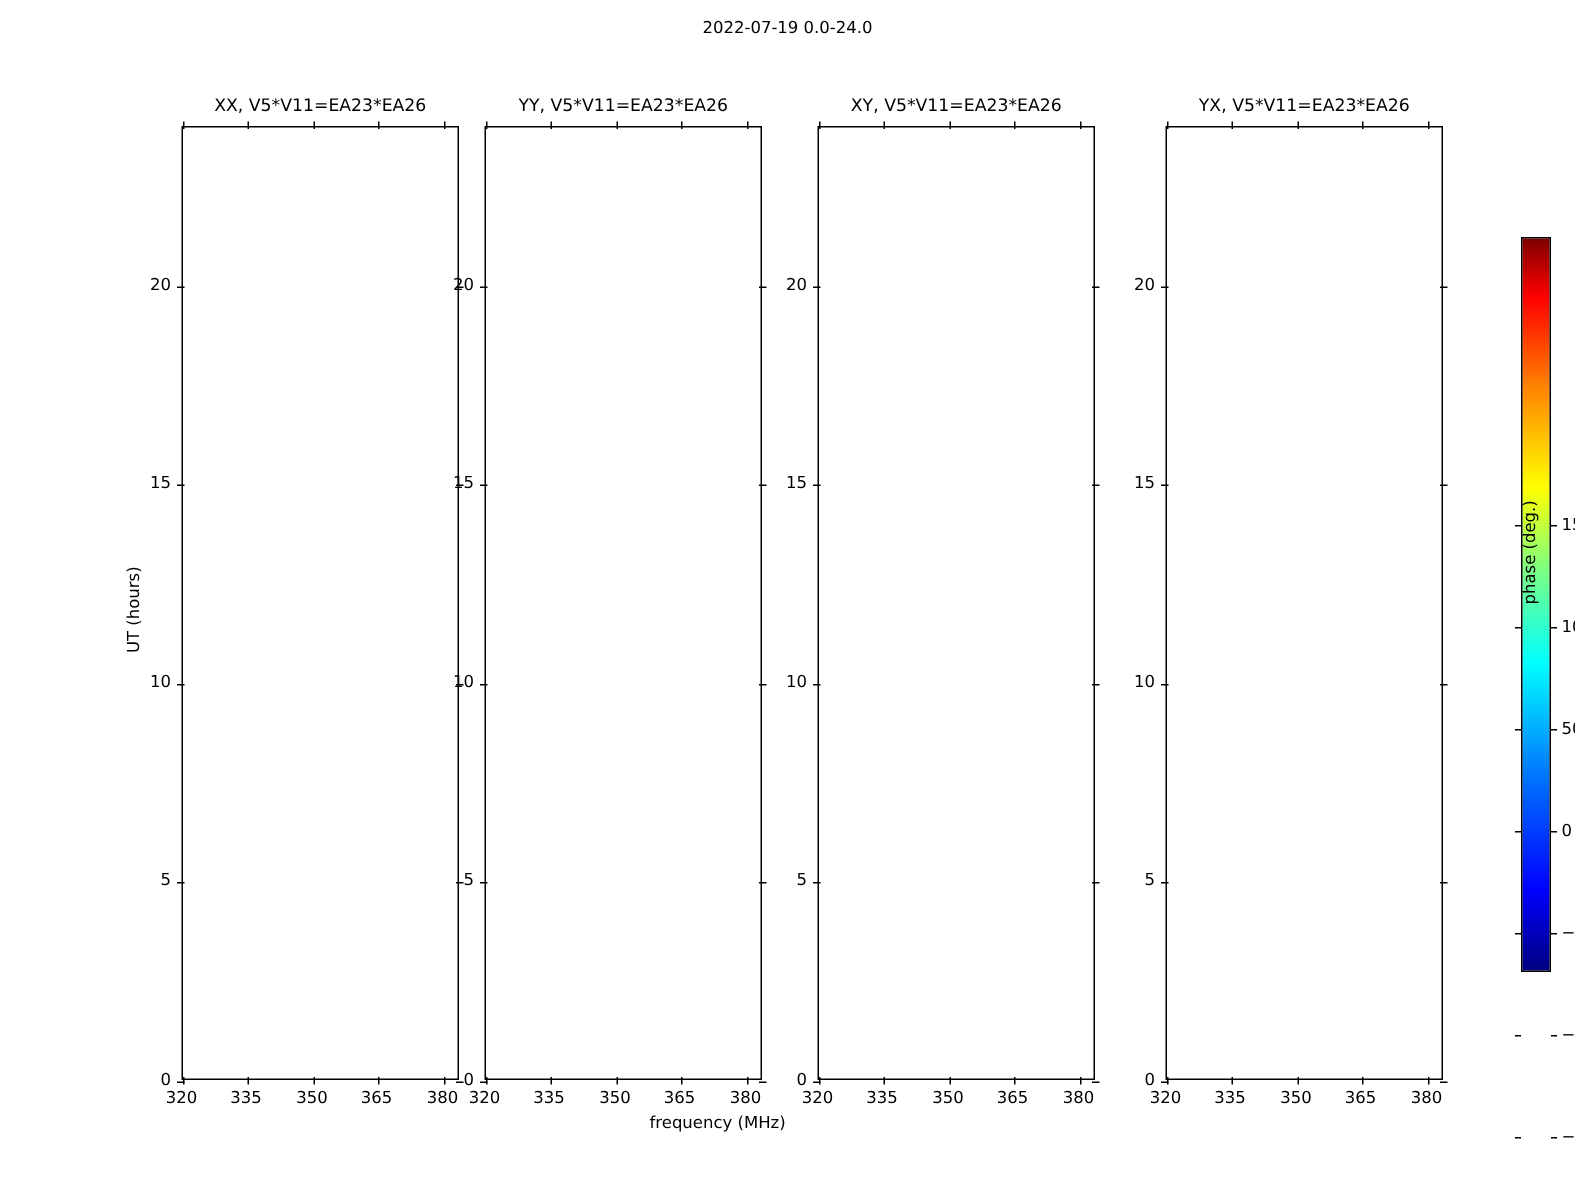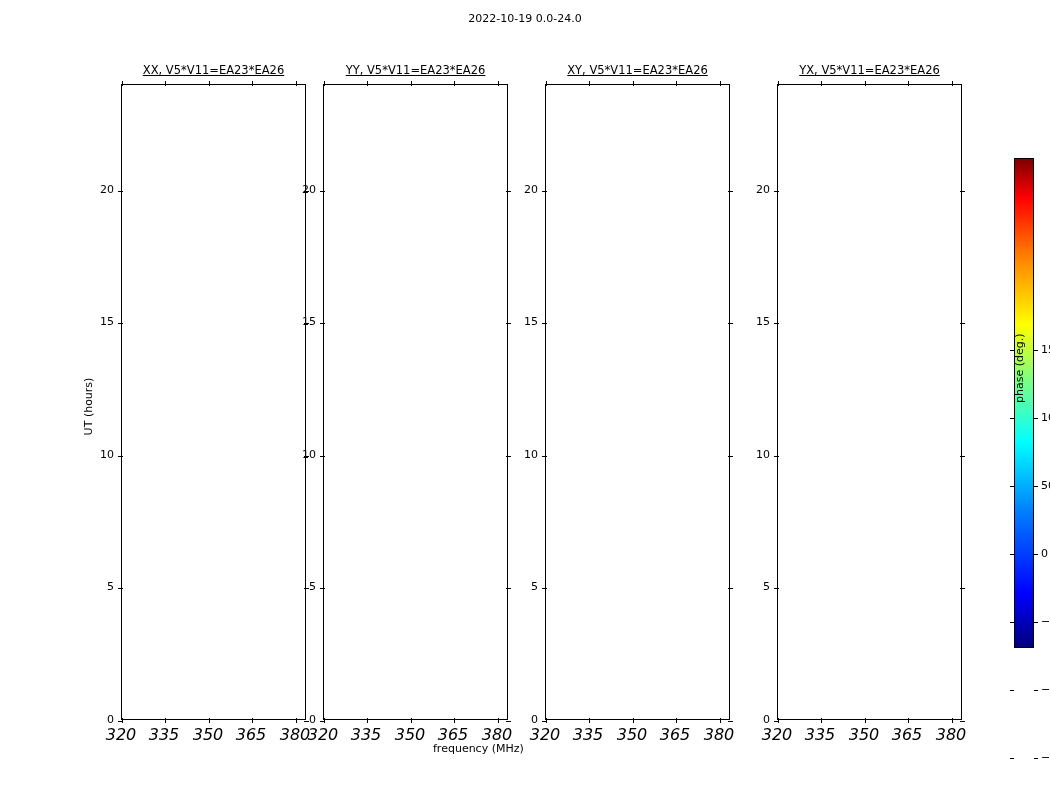--- a/index.html
+++ b/index.html
@@ -31,21 +31,20 @@
     width: 185px;
   }
   .panel-title {
     position: absolute;
     top: -21px;
     left: 0;
     width: 185px;
     text-align: center;
     font-size: 11.5px;
     white-space: nowrap;
-    text-decoration: underline;
   }
   .axes {
     position: absolute;
     left: 0;
     top: 0;
     width: 185px;
     height: 636px;
     box-sizing: border-box;
     border: 1px solid #000000;
     background: #ffffff;
@@ -82,25 +81,24 @@
   .xtick-t {
     position: absolute;
     top: -4px;
     width: 1px;
     height: 5px;
     background: #000;
   }
   .xtick-label {
     position: absolute;
     top: 641px;
-    font-size: 16px;
+    font-size: 11px;
     text-align: center;
     width: 40px;
     transform: translateX(-20px);
-    font-style: italic;
   }
   .ylabel {
     position: absolute;
     font-size: 11px;
     transform: rotate(-90deg);
     transform-origin: 50% 50%;
     white-space: nowrap;
   }
   .xlabel {
     position: absolute;
@@ -151,21 +149,21 @@
     top: 245px;
     font-size: 11px;
     transform: rotate(-90deg) translateX(0);
     transform-origin: 0 0;
     white-space: nowrap;
   }
 </style>
 </head>
 <body>
 
-<div class="fig-title">2022-10-19 0.0-24.0</div>
+<div class="fig-title">2022-07-19 0.0-24.0</div>
 
 <div class="panel" style="left:121px;">
   <div class="panel-title">XX, V5*V11=EA23*EA26</div>
   <div class="axes">
     <div class="ytick" style="top:636px"></div>
       <div class="ytick-r" style="top:636px"></div>
     <div class="ytick" style="top:503px"></div>
       <div class="ytick-r" style="top:503px"></div>
     <div class="ytick" style="top:371px"></div>
       <div class="ytick-r" style="top:371px"></div>

